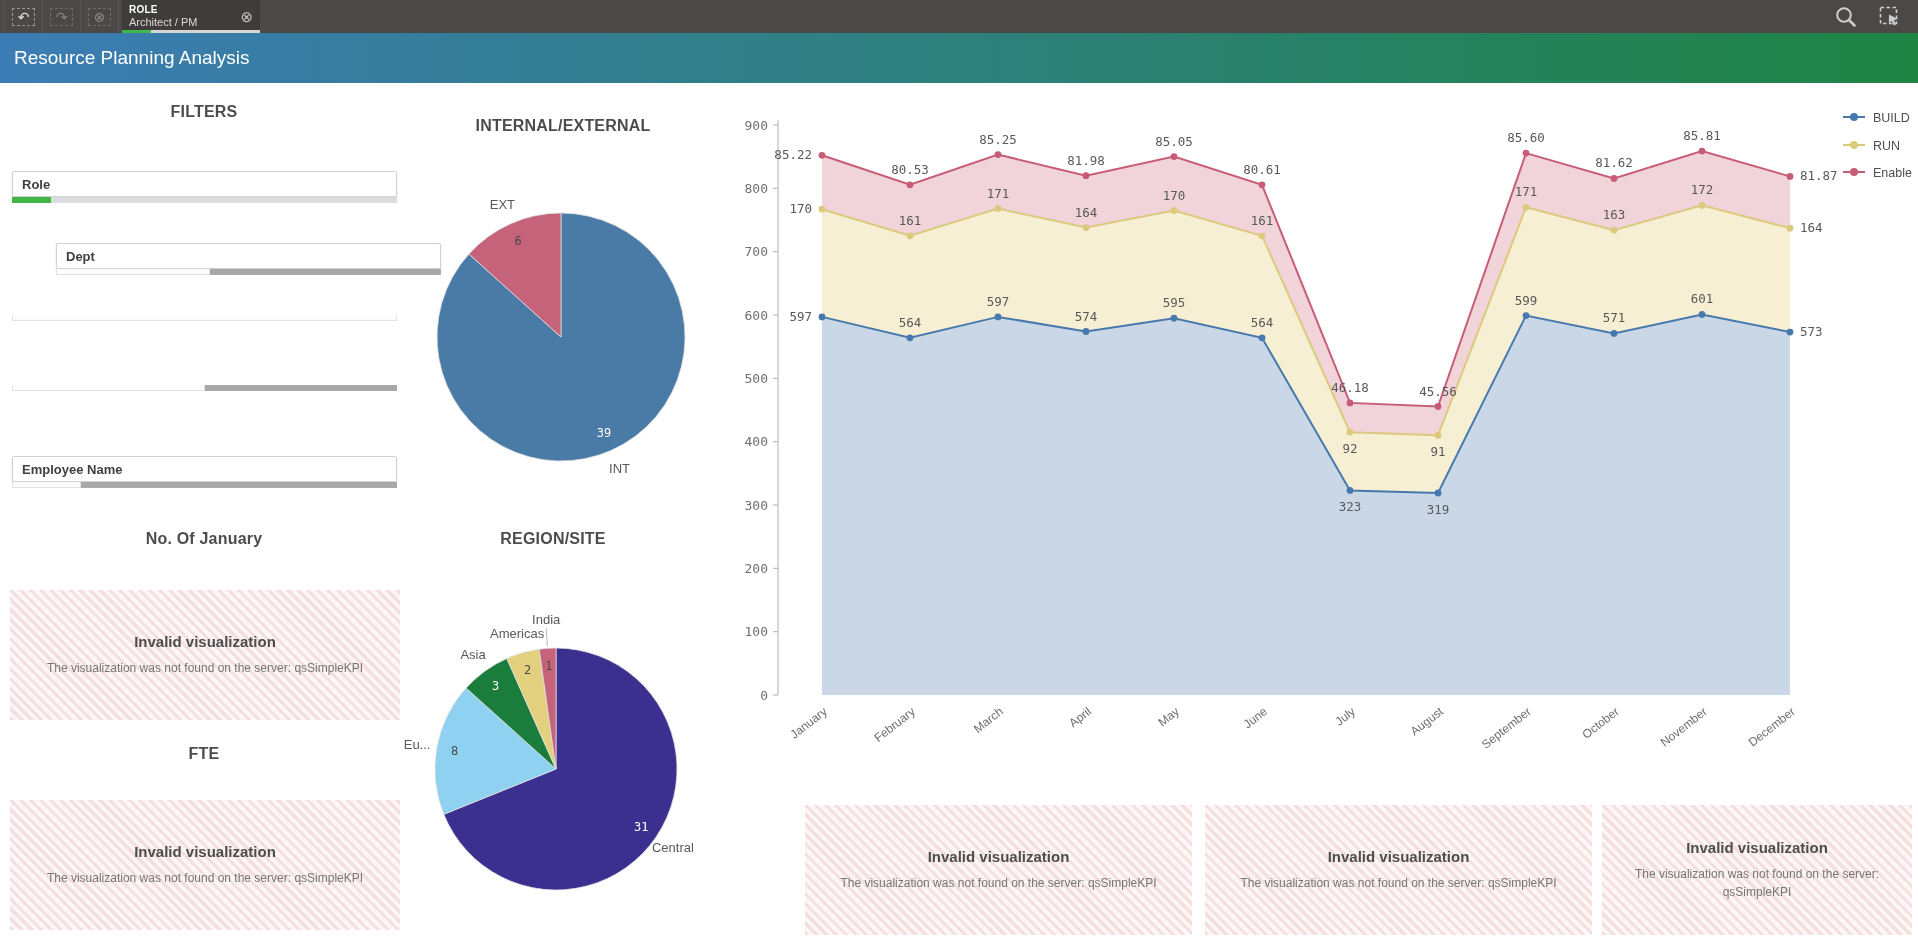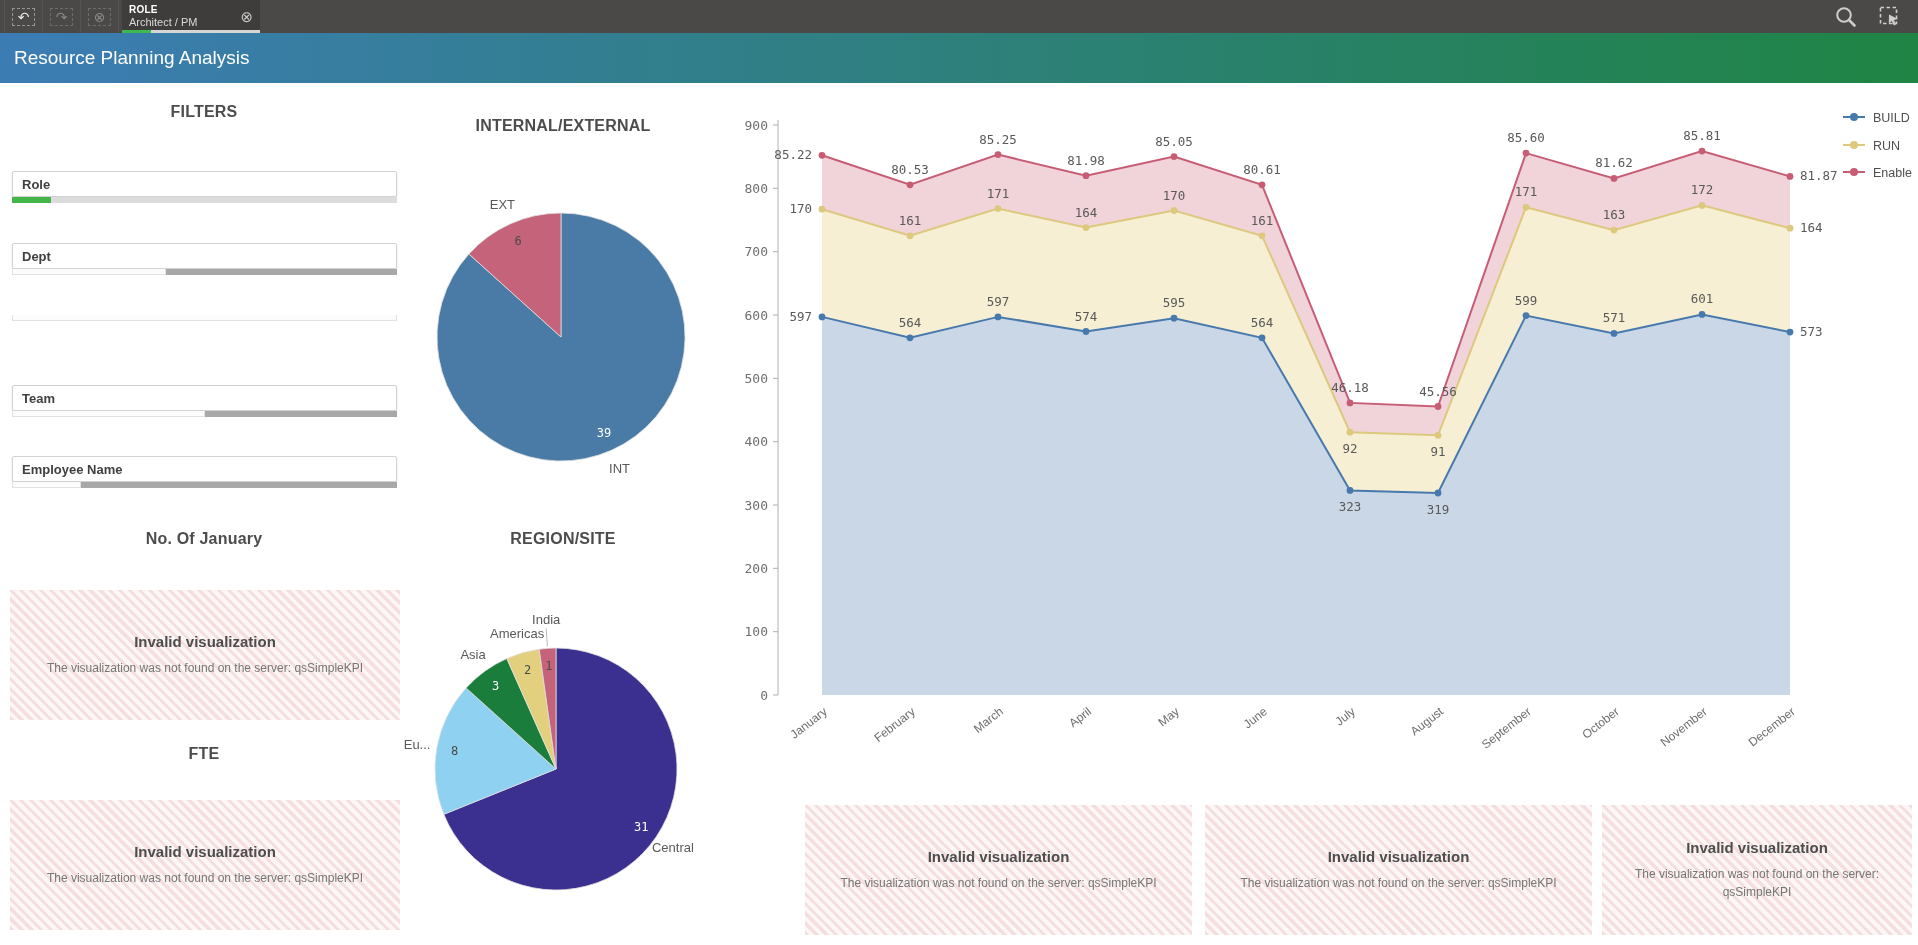--- a/index.html
+++ b/index.html
@@ -35,21 +35,21 @@
   .dlabel{font-family:"DejaVu Sans Mono",monospace;font-size:12.5px;fill:#595959;}
   .month{font-size:12px;fill:#6e6e6e;}
   .legend-t{font-size:12.5px;fill:#4f4f4f;}
   .pie-out{font-size:13px;fill:#595959;}
   .pie-val{font-family:"DejaVu Sans Mono",monospace;font-size:12px;}
 
   .heading{position:absolute;font-size:16px;font-weight:bold;color:#4c4c4c;text-align:center;letter-spacing:.2px;}
   #h-filters{left:10px;top:20px;width:388px;}
   #h-intext{left:413px;top:20px;width:300px;margin-top:14px;}
   #h-noemp{left:10px;top:447px;width:388px;}
-  #h-region{left:413px;top:447px;width:300px;}
+  #h-region{left:403px;top:447px;width:300px;}
   #h-fte{left:10px;top:662px;width:388px;}
 
   
   .filterbox{position:absolute;left:12px;width:385px;}
   .fb-main{height:26px;background:#fff;border:1px solid #d2d2d2;border-radius:2px;box-shadow:0 1px 2px rgba(0,0,0,.14);
            display:flex;align-items:center;padding-left:9px;font-size:13px;font-weight:bold;color:#404040;box-sizing:border-box;}
   .fb-bar{height:6px;display:flex;}
   .fb-bar i{display:block;height:100%;box-sizing:border-box;}
   .seg-selected{background:#43b549;}
   .seg-possible{background:#fcfcfc;border:1px solid #e2e2e2;border-top:none;}
@@ -280,38 +280,35 @@
   <div id="filter-list">
       <div class="filterbox" style="top: 88px;">
         <div class="fb-main">
           <span>Role</span>
         </div>
         <div class="fb-bar">
           <i class="seg-selected" style="width: 10%;"></i>
           <i class="seg-light" style="width: 90%;"></i>
         </div>
       </div>
-      <div class="filterbox" style="top: 160px;">
+      <div class="filterbox" style="top: 160px; margin-left: 44px;">
         <div class="fb-main">
           <span>Dept</span>
         </div>
         <div class="fb-bar">
           <i class="seg-possible" style="width: 40%;"></i>
           <i class="seg-excluded" style="width: 60%;"></i>
         </div>
       </div>
       <div class="filterbox" style="top: 232px;">
         <div class="fb-bar">
           <i class="seg-possible" style="width: 100%;"></i>
         </div>
       </div>
       <div class="filterbox" style="top: 302px;">
-        <div class="fb-main">
-          <span>Team</span>
-        </div>
         <div class="fb-bar">
           <i class="seg-possible" style="width: 50%;"></i>
           <i class="seg-excluded" style="width: 50%;"></i>
         </div>
       </div>
       <div class="filterbox" style="top: 373px; text-align: center;">
         <div class="fb-main">
           <span>Employee Name</span>
         </div>
         <div class="fb-bar">

